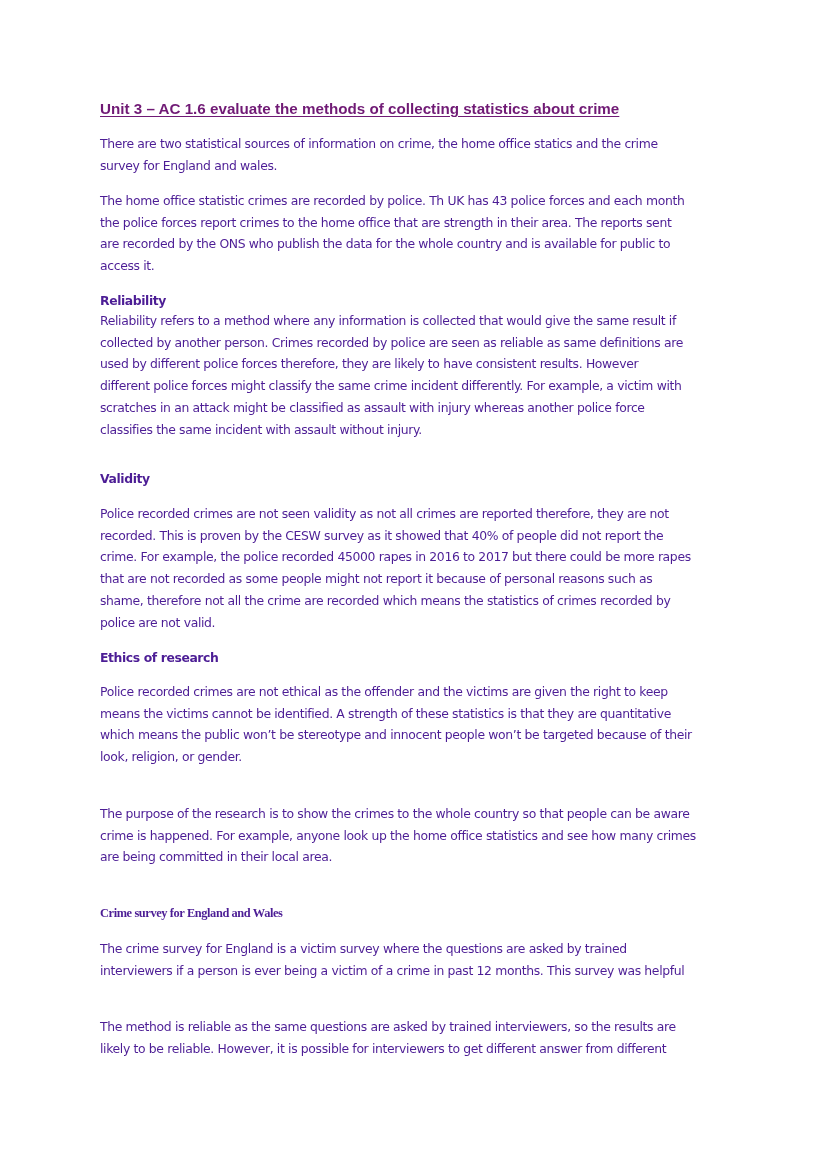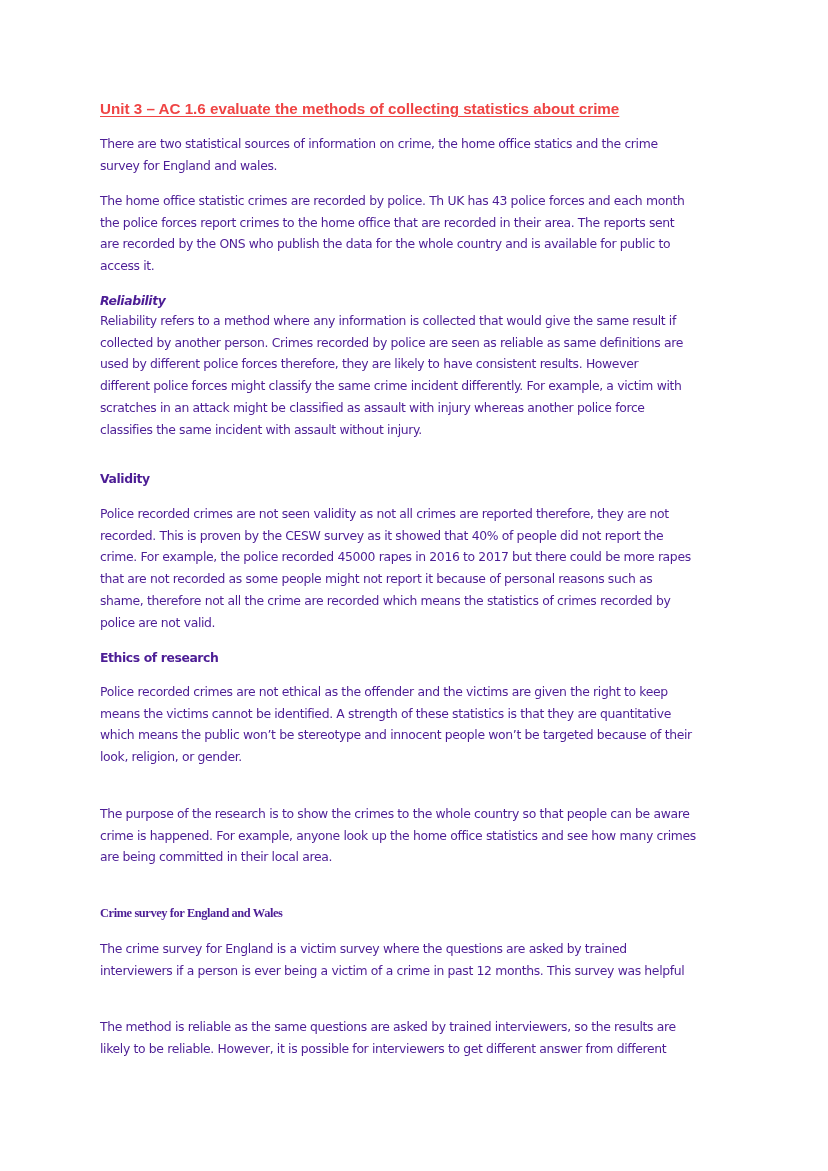--- a/index.html
+++ b/index.html
@@ -25,21 +25,21 @@
       top: 99px;
       left: 0;
       margin: 0;
       font-family: "Liberation Sans", sans-serif;
       font-weight: bold;
       font-size: 15.2px;
       line-height: 20px;
       text-decoration: underline;
       text-underline-offset: 2px;
       white-space: nowrap;
-      color: #ef4444;
+      color: #701a75;
     }
     .block {
       position: absolute;
       left: 0;
       margin: 0;
       font-family: "DejaVu Sans", sans-serif;
       font-size: 12.4px;
       line-height: 21.7px;
       letter-spacing: -0.35px;
       white-space: nowrap;
@@ -58,26 +58,26 @@
 
   <h1 class="title">Unit 3 – AC 1.6 evaluate the methods of collecting statistics about crime</h1>
 
   <p class="block" style="top:133px;">
     <span class="line">There are two statistical sources of information on crime, the home office statics and the crime</span>
     <span class="line">survey for England and wales.</span>
   </p>
 
   <p class="block" style="top:190px;">
     <span class="line">The home office statistic crimes are recorded by police. Th UK has 43 police forces and each month</span>
-    <span class="line">the police forces report crimes to the home office that are recorded in their area. The reports sent</span>
+    <span class="line">the police forces report crimes to the home office that are strength in their area. The reports sent</span>
     <span class="line">are recorded by the ONS who publish the data for the whole country and is available for public to</span>
     <span class="line">access it.</span>
   </p>
 
-  <p class="block heading" style="top:290px;font-style:italic;">Reliability</p>
+  <p class="block heading" style="top:290px;">Reliability</p>
 
   <p class="block" style="top:310px;">
     <span class="line">Reliability refers to a method where any information is collected that would give the same result if</span>
     <span class="line">collected by another person. Crimes recorded by police are seen as reliable as same definitions are</span>
     <span class="line">used by different police forces therefore, they are likely to have consistent results. However</span>
     <span class="line">different police forces might classify the same crime incident differently. For example, a victim with</span>
     <span class="line">scratches in an attack might be classified as assault with injury whereas another police force</span>
     <span class="line">classifies the same incident with assault without injury.</span>
   </p>
 

